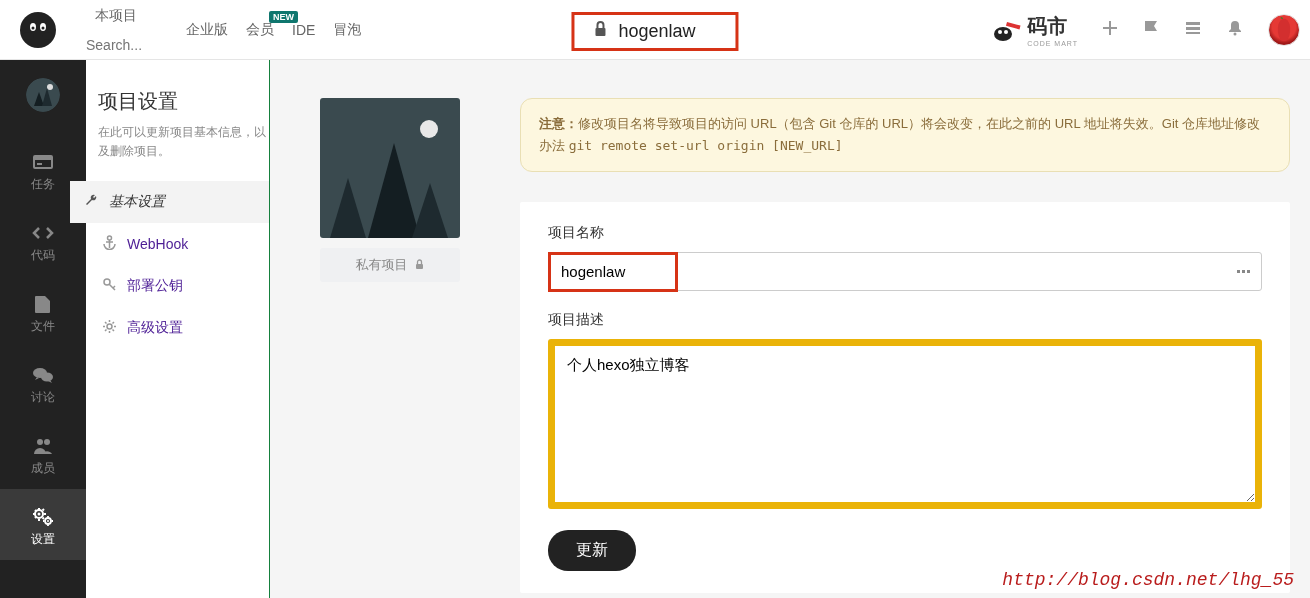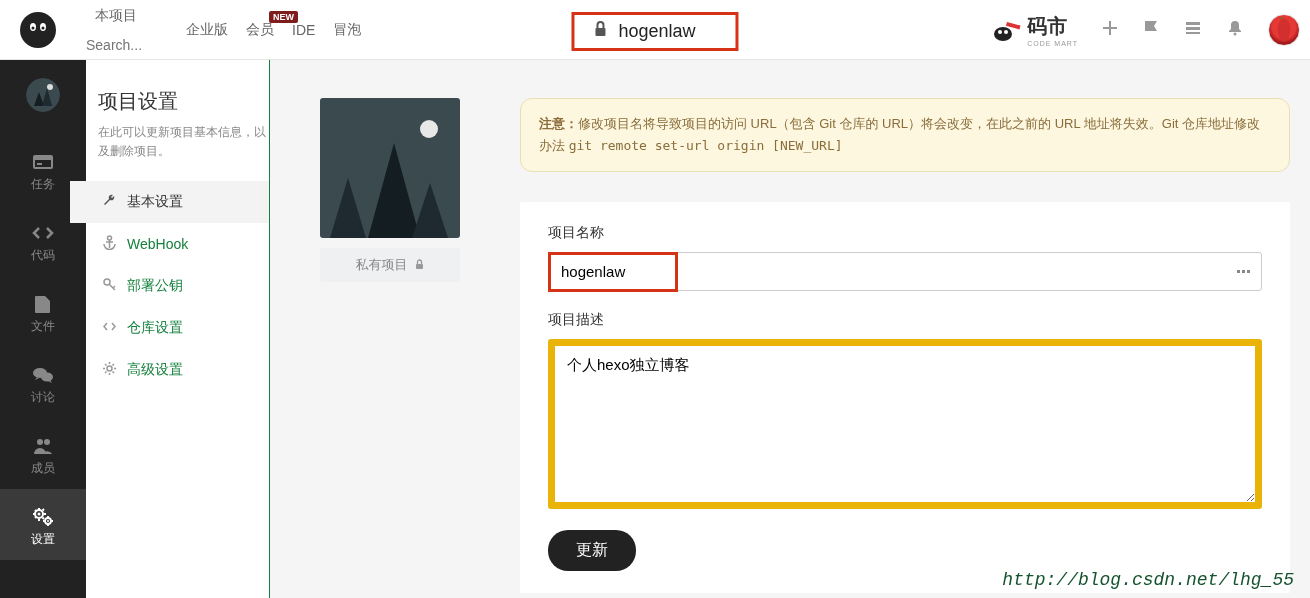--- a/index.html
+++ b/index.html
@@ -6,21 +6,21 @@
     body { font-family: "Helvetica Neue", Arial, "Microsoft YaHei", sans-serif; font-size: 14px; color: #333; background: #fff; height: 598px; width: 1310px; overflow: hidden; position: relative; }
     
     
     .header { height: 60px; border-bottom: 1px solid #e5e5e5; display: flex; align-items: center; padding: 0 10px; position: relative; }
     .logo { width: 40px; height: 40px; margin: 0 8px; }
     .project-selector { display: flex; align-items: center; margin-left: 10px; flex-direction: column; }
     .project-label { padding: 6px 10px; border-radius: 3px 0 0 3px; font-size: 14px; color: #666; }
     .search-input { border: none; padding: 6px 10px; width: 80px; font-size: 14px; color: #c2410c; outline: none; }
     .nav-links { display: flex; align-items: center; margin-left: 30px; gap: 18px; }
     .nav-link { color: #666; text-decoration: none; font-size: 14px; position: relative; }
-    .new-badge { position: absolute; top: -10px; right: -24px; background: #7f1d1d; color: white; font-size: 9px; padding: 1px 4px; border-radius: 2px; font-weight: bold; }
+    .new-badge { position: absolute; top: -10px; right: -24px; background: #0f766e; color: white; font-size: 9px; padding: 1px 4px; border-radius: 2px; font-weight: bold; }
     
     .center-title { position: absolute; left: 50%; transform: translateX(-50%); top: 12px; border: 3px solid #d63316; padding: 6px 40px 6px 18px; display: flex; align-items: center; gap: 10px; font-size: 18px; color: #222; }
     
     .header-right { margin-left: auto; display: flex; align-items: center; gap: 24px; }
     .mart-logo { display: flex; align-items: center; gap: 4px; }
     .mart-text { font-size: 20px; font-weight: bold; color: #333; }
     .mart-sub { font-size: 7px; color: #999; display: block; letter-spacing: 1px; }
     .header-icon { color: #999; cursor: pointer; }
     .avatar { width: 32px; height: 32px; border-radius: 50%; background: radial-gradient(circle at 50% 40%, #e53935 50%, #a01818 70%); border: 1px solid #e5e5e5; position: relative; }
     
@@ -34,22 +34,22 @@
     .rail-avatar { width: 34px; height: 34px; border-radius: 50%; margin: 0 auto; display: block; }
     
     
     .main { position: absolute; top: 60px; left: 70px; right: 0; bottom: 0; display: flex; }
     
     
     .settings-sidebar { width: 200px; border-right: 1px solid #15803d; padding: 28px 0 0 28px; }
     .settings-title { font-size: 20px; font-weight: 500; margin-bottom: 8px; color: #333; }
     .settings-desc { font-size: 12px; color: #888; line-height: 1.6; margin-bottom: 20px; }
     .settings-menu { }
-    .settings-item { display: flex; align-items: center; gap: 10px; padding: 12px 0 12px 4px; color: #15803d; cursor: pointer; font-size: 14px; }
-    .settings-item.active { background: #f3f3f3; color: #333; margin: 0 0 0 -28px; padding-left: 32px; }
+    .settings-item { display: flex; align-items: center; gap: 10px; padding: 12px 0 12px 4px; color: #4c1d95; cursor: pointer; font-size: 14px; }
+    .settings-item.active { background: #f3f3f3; color: #333; margin: 0 0 0 -28px; padding-left: 14px; font-style: italic; }
     
     
     .content { flex: 1; padding: 38px 20px 20px 50px; background: #f5f5f5; overflow-y: auto; }
     
     .project-card { width: 140px; float: left; margin-right: 40px; }
     .project-img { width: 140px; height: 140px; background: #3a4a4f; border-radius: 3px; position: relative; overflow: hidden; }
     .moon { position: absolute; right: 22px; top: 22px; width: 18px; height: 18px; background: #e8e8e8; border-radius: 50%; }
     .tree { position: absolute; bottom: 0; }
     .tree1 { left: 10px; border-left: 18px solid transparent; border-right: 18px solid transparent; border-bottom: 60px solid #1e2a2f; }
     .tree2 { left: 48px; border-left: 26px solid transparent; border-right: 26px solid transparent; border-bottom: 95px solid #141e22; }
@@ -67,21 +67,21 @@
     
     .input-wrap { position: relative; margin-bottom: 20px; }
     .text-input { width: 100%; border: 1px solid #ccc; padding: 10px 12px; font-size: 15px; border-radius: 3px; outline: none; }
     .input-highlight { position: absolute; left: 0; top: 0; width: 130px; height: 40px; border: 3px solid #d63316; pointer-events: none; }
     .emoji-btn { position: absolute; right: 10px; top: 10px; color: #888; cursor: pointer; font-size: 14px; }
     
     .textarea { width: 100%; border: 7px solid #eab308; padding: 10px 12px; font-size: 15px; border-radius: 3px; height: 170px; resize: both; outline: none; font-family: inherit; }
     
     .update-btn { background: #222; color: #fff; border: none; padding: 10px 28px; font-size: 16px; border-radius: 20px; margin-top: 18px; cursor: pointer; }
     
-    .watermark { position: absolute; bottom: 8px; right: 16px; color: #14532d; font-size: 18px; font-family: "Courier New", monospace; font-style: italic; pointer-events: none; }
+    .watermark { position: absolute; bottom: 8px; right: 16px; color: #b91c1c; font-size: 18px; font-family: "Courier New", monospace; font-style: italic; pointer-events: none; }
   </style>
 </head>
 <body>
 
 <div class="header">
   <div class="logo">
     <svg viewBox="0 0 40 40">
         <circle cx="20" cy="20" r="18" fill="#222"></circle>
         <ellipse cx="15" cy="17" rx="3" ry="4" fill="#fff"></ellipse>
         <ellipse cx="25" cy="17" rx="3" ry="4" fill="#fff"></ellipse>
@@ -240,27 +240,20 @@
             </svg></span>
         <span>WebHook</span>
       </div>
       <div class="settings-item">
         <span><svg width="15" height="15" viewBox="0 0 15 15" fill="none" stroke="#999" stroke-width="1.5">
               <circle cx="5" cy="5" r="3"></circle>
               <line x1="7" y1="7" x2="13" y2="13"></line>
               <line x1="11" y1="11" x2="13" y2="9"></line>
             </svg></span>
         <span>部署公钥</span>
-      </div>
-      <div class="settings-item">
-        <span><svg width="15" height="15" viewBox="0 0 15 15" fill="none" stroke="#999" stroke-width="1.5">
-              <polyline points="5,4 2,7.5 5,11"></polyline>
-              <polyline points="10,4 13,7.5 10,11"></polyline>
-            </svg></span>
-        <span>仓库设置</span>
       </div>
       <div class="settings-item">
         <span><svg width="15" height="15" viewBox="0 0 15 15" fill="none" stroke="#999" stroke-width="1.5">
               <circle cx="7.5" cy="7.5" r="2.5"></circle>
               <path d="M7.5 1 v2 M7.5 12 v2 M1 7.5 h2 M12 7.5 h2 M3 3 l1.5 1.5 M10.5 10.5 l1.5 1.5 M3 12 l1.5-1.5 M10.5 4.5 l1.5-1.5"></path>
             </svg></span>
         <span>高级设置</span>
       </div>
     </div>
   </div>

